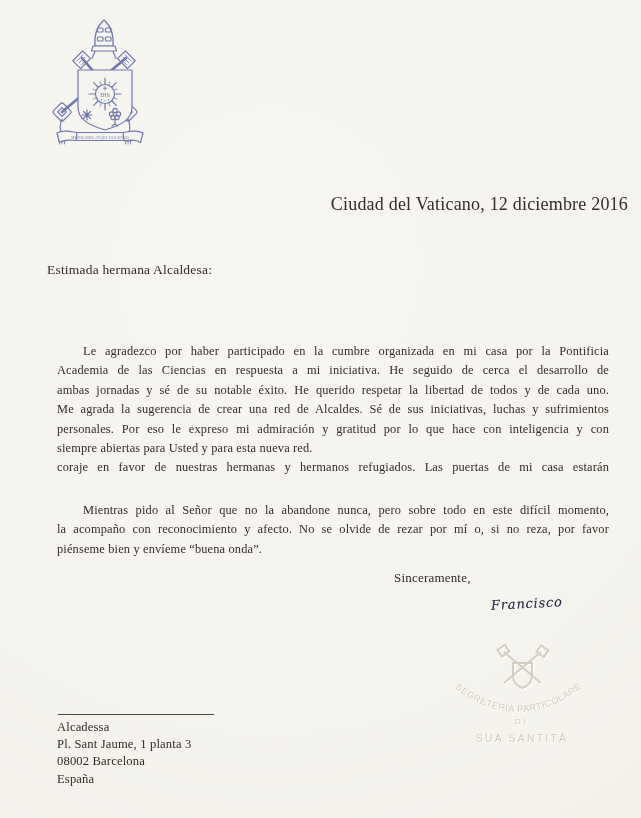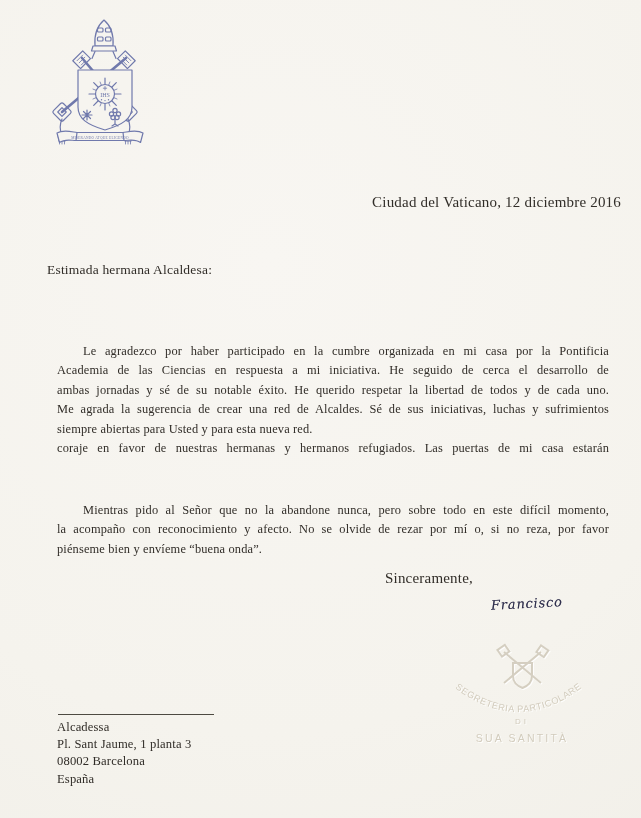--- a/index.html
+++ b/index.html
@@ -2,29 +2,29 @@
 <html><head>
 <meta charset="utf-8">
 <style>
   html,body{margin:0;padding:0;background:#e9e7e1;}
   .page{
     position:relative;width:641px;height:818px;overflow:hidden;
     background:radial-gradient(130% 105% at 42% 32%, #f8f6f2 0%, #f5f3ed 55%, #f0eee7 100%);
     font-family:"Liberation Serif", serif;color:#312d28;
   }
   .crest{position:absolute;left:45px;top:12px;width:100px;height:140px;}
-  .date{position:absolute;right:20px;top:194px;font-size:15px;white-space:nowrap;letter-spacing:.2px;}
+  .date{position:absolute;right:13px;top:194px;font-size:18px;white-space:nowrap;letter-spacing:.2px;}
   .salutation{position:absolute;left:47px;top:262px;font-size:13.5px;letter-spacing:.2px;}
   .para{position:absolute;left:57px;width:552px;}
   .para-1{top:322px;}
   .para-2{top:481px;}
   .line{font-size:12.4px;line-height:19.4px;text-align:justify;text-align-last:justify;letter-spacing:.15px;}
   .line.first{text-indent:26px;margin-top:20px;}
   .line.last{text-align-last:left;}
-  .valediction{position:absolute;left:385px;top:570px;font-size:15px;letter-spacing:.2px;}
+  .valediction{position:absolute;left:394px;top:570px;font-size:13px;letter-spacing:.2px;}
   .signature{
     position:absolute;left:491px;top:596px;font-size:13px;font-style:italic;
     font-family:"DejaVu Serif", serif;color:#30304e;letter-spacing:.8px;
     transform:rotate(-3deg);text-shadow:0 0 .6px rgba(40,40,70,.55);
   }
   .seal{position:absolute;left:437px;top:638px;width:175px;height:115px;}
   .seal text{font-family:"Liberation Sans", sans-serif;}
   .recipient{position:absolute;left:57px;top:714px;width:320px;}
   .recipient-rule{width:156px;height:0;border-top:1.2px solid #4d4a42;margin:0 0 4px 1px;}
   .r-line{font-size:12.6px;line-height:17.2px;letter-spacing:.15px;}
@@ -114,20 +114,21 @@
 
   <div class="date">Ciudad del Vaticano, 12 diciembre 2016</div>
 
   <div class="salutation">Estimada hermana Alcaldesa:</div>
 
   <div class="para para-1">
     <div class="line first">Le agradezco por haber participado en la cumbre organizada en mi casa por la Pontificia</div>
     <div class="line">Academia de las Ciencias en respuesta a mi iniciativa. He seguido de cerca el desarrollo de</div>
     <div class="line">ambas jornadas y sé de su notable éxito. He querido respetar la libertad de todos y de cada uno.</div>
     <div class="line">Me agrada la sugerencia de crear una red de Alcaldes. Sé de sus iniciativas, luchas y sufrimientos</div>
+    <div class="line">personales. Por eso le expreso mi admiración y gratitud por lo que hace con inteligencia y con</div>
     <div class="line last">siempre abiertas para Usted y para esta nueva red.</div>
     <div class="line">coraje en favor de nuestras hermanas y hermanos refugiados. Las puertas de mi casa estarán</div>
   </div>
 
   <div class="para para-2">
     <div class="line first">Mientras pido al Señor que no la abandone nunca, pero sobre todo en este difícil momento,</div>
     <div class="line">la acompaño con reconocimiento y afecto. No se olvide de rezar por mí o, si no reza, por favor</div>
     <div class="line last">piénseme bien y envíeme “buena onda”.</div>
   </div>
 

